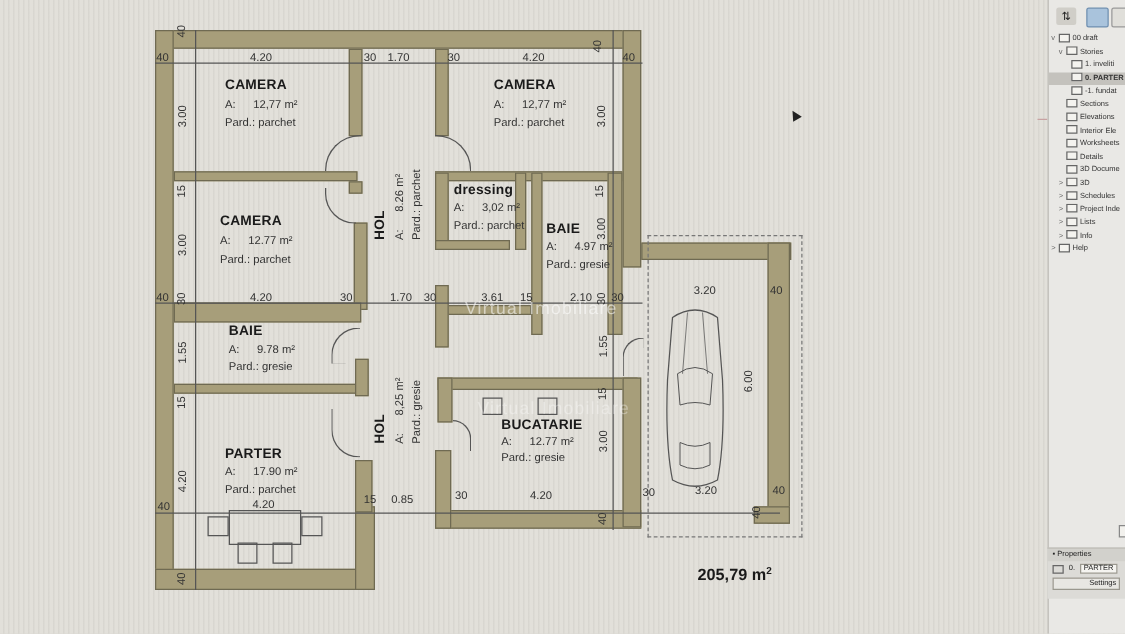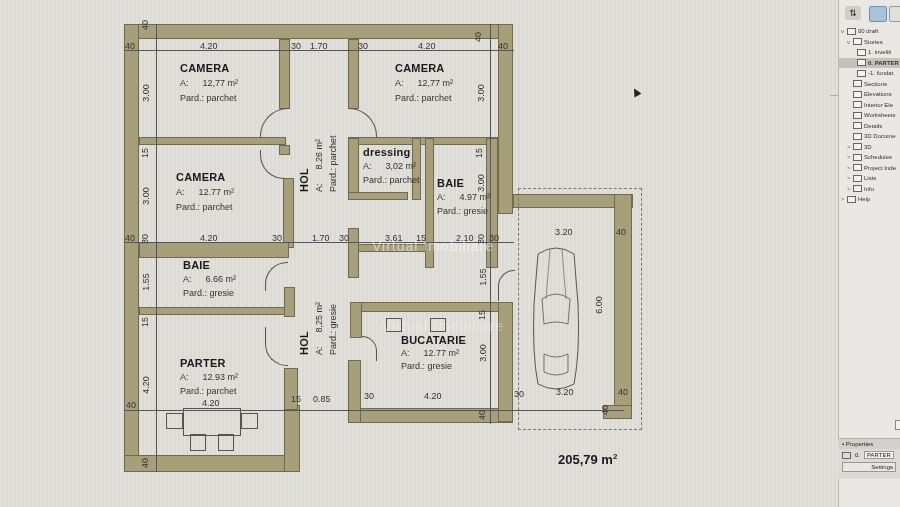--- a/index.html
+++ b/index.html
@@ -162,36 +162,36 @@
     <div class="rinfo" style="left:0;top:13px;"><span>A:</span><span class="v">3,02 m²</span></div>
     <div class="rinfo" style="left:0;top:27px;"><span>Pard.:</span> <span>parchet</span></div>
   </div>
   <div class="room" style="left:437px;top:177px;">
     <div class="rname" style="left:0;top:0;">BAIE</div>
     <div class="rinfo" style="left:0;top:13px;"><span>A:</span><span class="v">4.97 m²</span></div>
     <div class="rinfo" style="left:0;top:27px;"><span>Pard.:</span> <span>gresie</span></div>
   </div>
   <div class="room" style="left:183px;top:259px;">
     <div class="rname" style="left:0;top:0;">BAIE</div>
-    <div class="rinfo" style="left:0;top:13px;"><span>A:</span><span class="v">6.66 m²</span></div>
+    <div class="rinfo" style="left:0;top:13px;"><span>A:</span><span class="v">9.78 m²</span></div>
     <div class="rinfo" style="left:0;top:27px;"><span>Pard.:</span> <span>gresie</span></div>
   </div>
   <div class="room" style="left:298px;top:355px;">
     <div class="vert rname" style="left:0;top:0;">HOL</div>
     <div class="vert rinfo" style="left:14px;top:0;"><span>A:</span><span class="v">8,25 m²</span></div>
     <div class="vert rinfo" style="left:28px;top:0;"><span>Pard.:</span> <span>gresie</span></div>
   </div>
   <div class="room" style="left:401px;top:334px;">
     <div class="rname" style="left:0;top:0;">BUCATARIE</div>
     <div class="rinfo" style="left:0;top:12px;"><span>A:</span><span class="v">12.77 m²</span></div>
     <div class="rinfo" style="left:0;top:25px;"><span>Pard.:</span> <span>gresie</span></div>
   </div>
   <div class="room" style="left:180px;top:357px;">
     <div class="rname" style="left:0;top:0;">PARTER</div>
-    <div class="rinfo" style="left:0;top:13px;"><span>A:</span><span class="v">12.93 m²</span></div>
+    <div class="rinfo" style="left:0;top:13px;"><span>A:</span><span class="v">17.90 m²</span></div>
     <div class="rinfo" style="left:0;top:27px;"><span>Pard.:</span> <span>parchet</span></div>
   </div>
 
   <div style="position:absolute;left:183px;top:408px;width:56px;height:26px;border:1px solid #555;"></div>
   <div style="position:absolute;left:166px;top:413px;width:15px;height:14px;border:1px solid #555;"></div>
   <div style="position:absolute;left:241px;top:413px;width:15px;height:14px;border:1px solid #555;"></div>
   <div style="position:absolute;left:190px;top:434px;width:14px;height:15px;border:1px solid #555;"></div>
   <div style="position:absolute;left:218px;top:434px;width:14px;height:15px;border:1px solid #555;"></div>
 
   <div style="position:absolute;left:386px;top:318px;width:14px;height:12px;border:1px solid #555;"></div>

